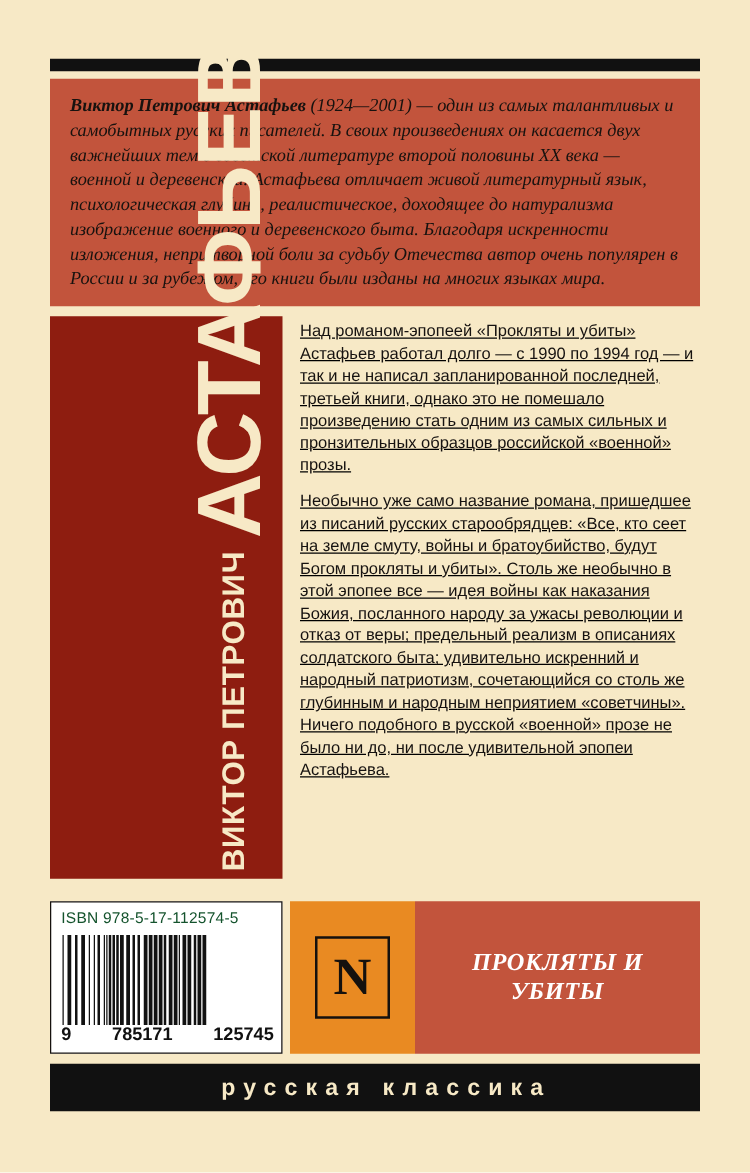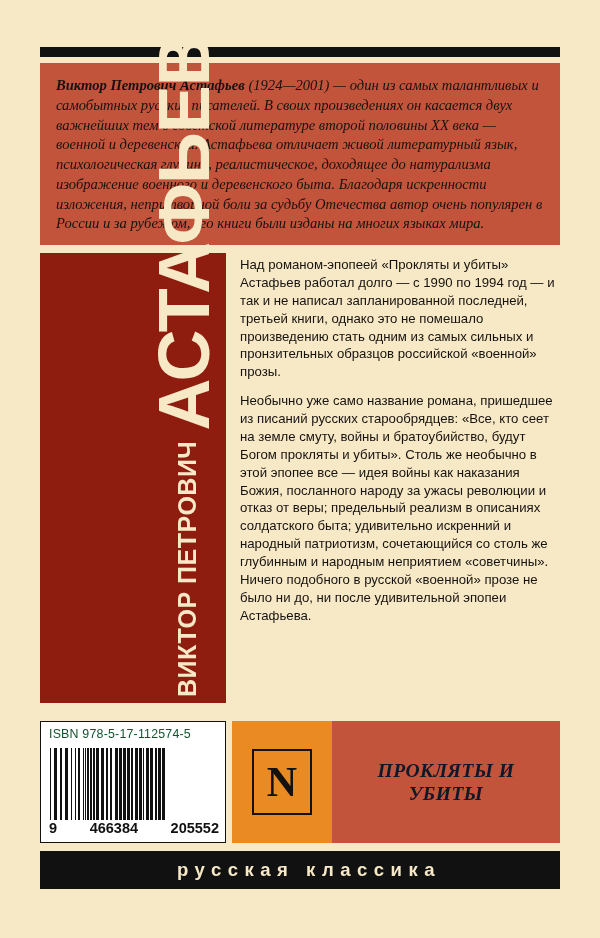--- a/index.html
+++ b/index.html
@@ -99,20 +99,21 @@
     margin-bottom: 9px;
     white-space: nowrap;
   }
 
   
   .body-col {
     position: absolute;
     left: 240px;
     top: 256px;
     width: 320px;
+    text-decoration: underline;
   }
   .body-text {
     font-family: "Liberation Sans", sans-serif;
     font-size: 13.2px;
     line-height: 1.355;
     color: #161210;
     margin: 0 0 11px 0;
     text-align: left;
   }
   .body-text:last-child { margin-bottom: 0; }
@@ -221,21 +222,21 @@
     justify-content: center;
     box-sizing: border-box;
     padding: 0 10px;
   }
   .title-text {
     font-family: "Liberation Serif", serif;
     font-style: italic;
     font-weight: bold;
     font-size: 19.5px;
     letter-spacing: 0.5px;
-    color: #0f172a;
+    color: #ffffff;
     text-align: center;
     line-height: 1.2;
   }
 
   
   .series-bar {
     position: absolute;
     left: 40px;
     top: 851px;
     width: 520px;
@@ -337,22 +338,22 @@
         <i style="width:2px;background:transparent"></i>
         <i style="width:2px;background:#111111"></i>
         <i style="width:1px;background:transparent"></i>
         <i style="width:3px;background:#111111"></i>
         <i style="width:1px;background:transparent"></i>
         <i style="width:3px;background:#111111"></i>
         <i style="width:1px;background:transparent"></i>
       </div>
     <div class="barcode-digits">
       <span>9</span>
-      <span>466384</span>
-      <span>205552</span>
+      <span>785171</span>
+      <span>125745</span>
     </div>
   </div>
 
   <div class="logo-box">
     <div class="logo-frame">
       <span class="logo-letter">N</span>
     </div>
   </div>
 
   <div class="title-box">

